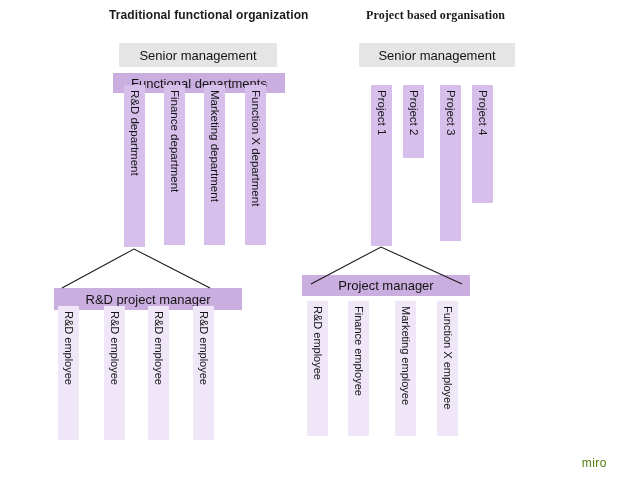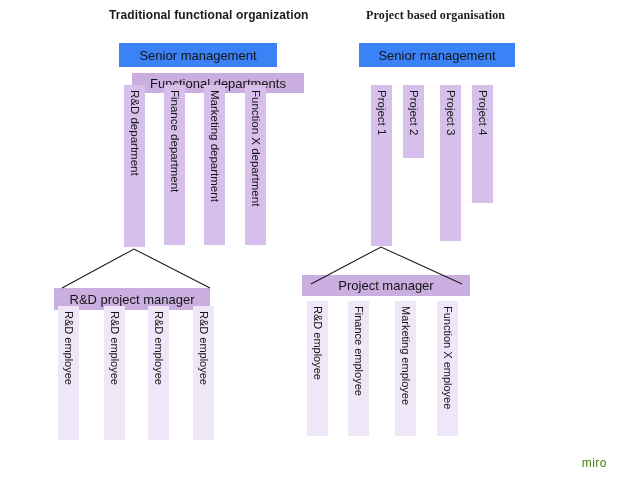--- a/index.html
+++ b/index.html
@@ -27,21 +27,21 @@
     white-space: nowrap;
   }
   .node {
     position: absolute;
     box-sizing: border-box;
     display: flex;
     align-items: center;
     justify-content: center;
   }
   .node-green {
-    background: #3b82f6;
+    background: #e5e5e5;
   }
   .node-purple {
     background: #cbaee0;
   }
   .node-lightpurple {
     background: #d7bfec;
   }
   .node-palest {
     background: #efe6f7;
   }
@@ -90,38 +90,38 @@
 <body>
 
 <div id="canvas">
 
   <div class="diagram-title" style="left:109px; top:8px;">Traditional functional organization</div>
 
   <div class="node node-green" style="left:119px; top:43px; width:158px; height:24px;">
     <span class="node-label">Senior management</span>
   </div>
 
-  <div class="node node-purple" style="left:113px; top:73px; width:172px; height:20px;margin-left:19px;">
+  <div class="node node-purple" style="left:113px; top:73px; width:172px; height:20px;">
     <span class="node-label">Functional departments</span>
   </div>
 
   <div class="v-node node-lightpurple" style="left:124px; top:85px; width:21px; height:162px;">
     <span class="node-label">R&amp;D department</span>
   </div>
   <div class="v-node node-lightpurple" style="left:164px; top:85px; width:21px; height:160px;">
     <span class="node-label">Finance department</span>
   </div>
   <div class="v-node node-lightpurple" style="left:204px; top:85px; width:21px; height:160px;">
     <span class="node-label">Marketing department</span>
   </div>
   <div class="v-node node-lightpurple" style="left:245px; top:85px; width:21px; height:160px;">
     <span class="node-label">Function X department</span>
   </div>
 
-  <div class="node node-purple" style="left:54px; top:288px; width:156px; height:22px;">
+  <div class="node node-purple" style="left:54px; top:288px; width:188px; height:22px;">
     <span class="node-label">R&amp;D project manager</span>
   </div>
 
   <div class="v-node node-palest emp-node" style="left:58px; top:306px; width:21px; height:134px;">
     <span class="node-label">R&amp;D employee</span>
   </div>
   <div class="v-node node-palest emp-node" style="left:104px; top:306px; width:21px; height:134px;">
     <span class="node-label">R&amp;D employee</span>
   </div>
   <div class="v-node node-palest emp-node" style="left:148px; top:306px; width:21px; height:134px;">

